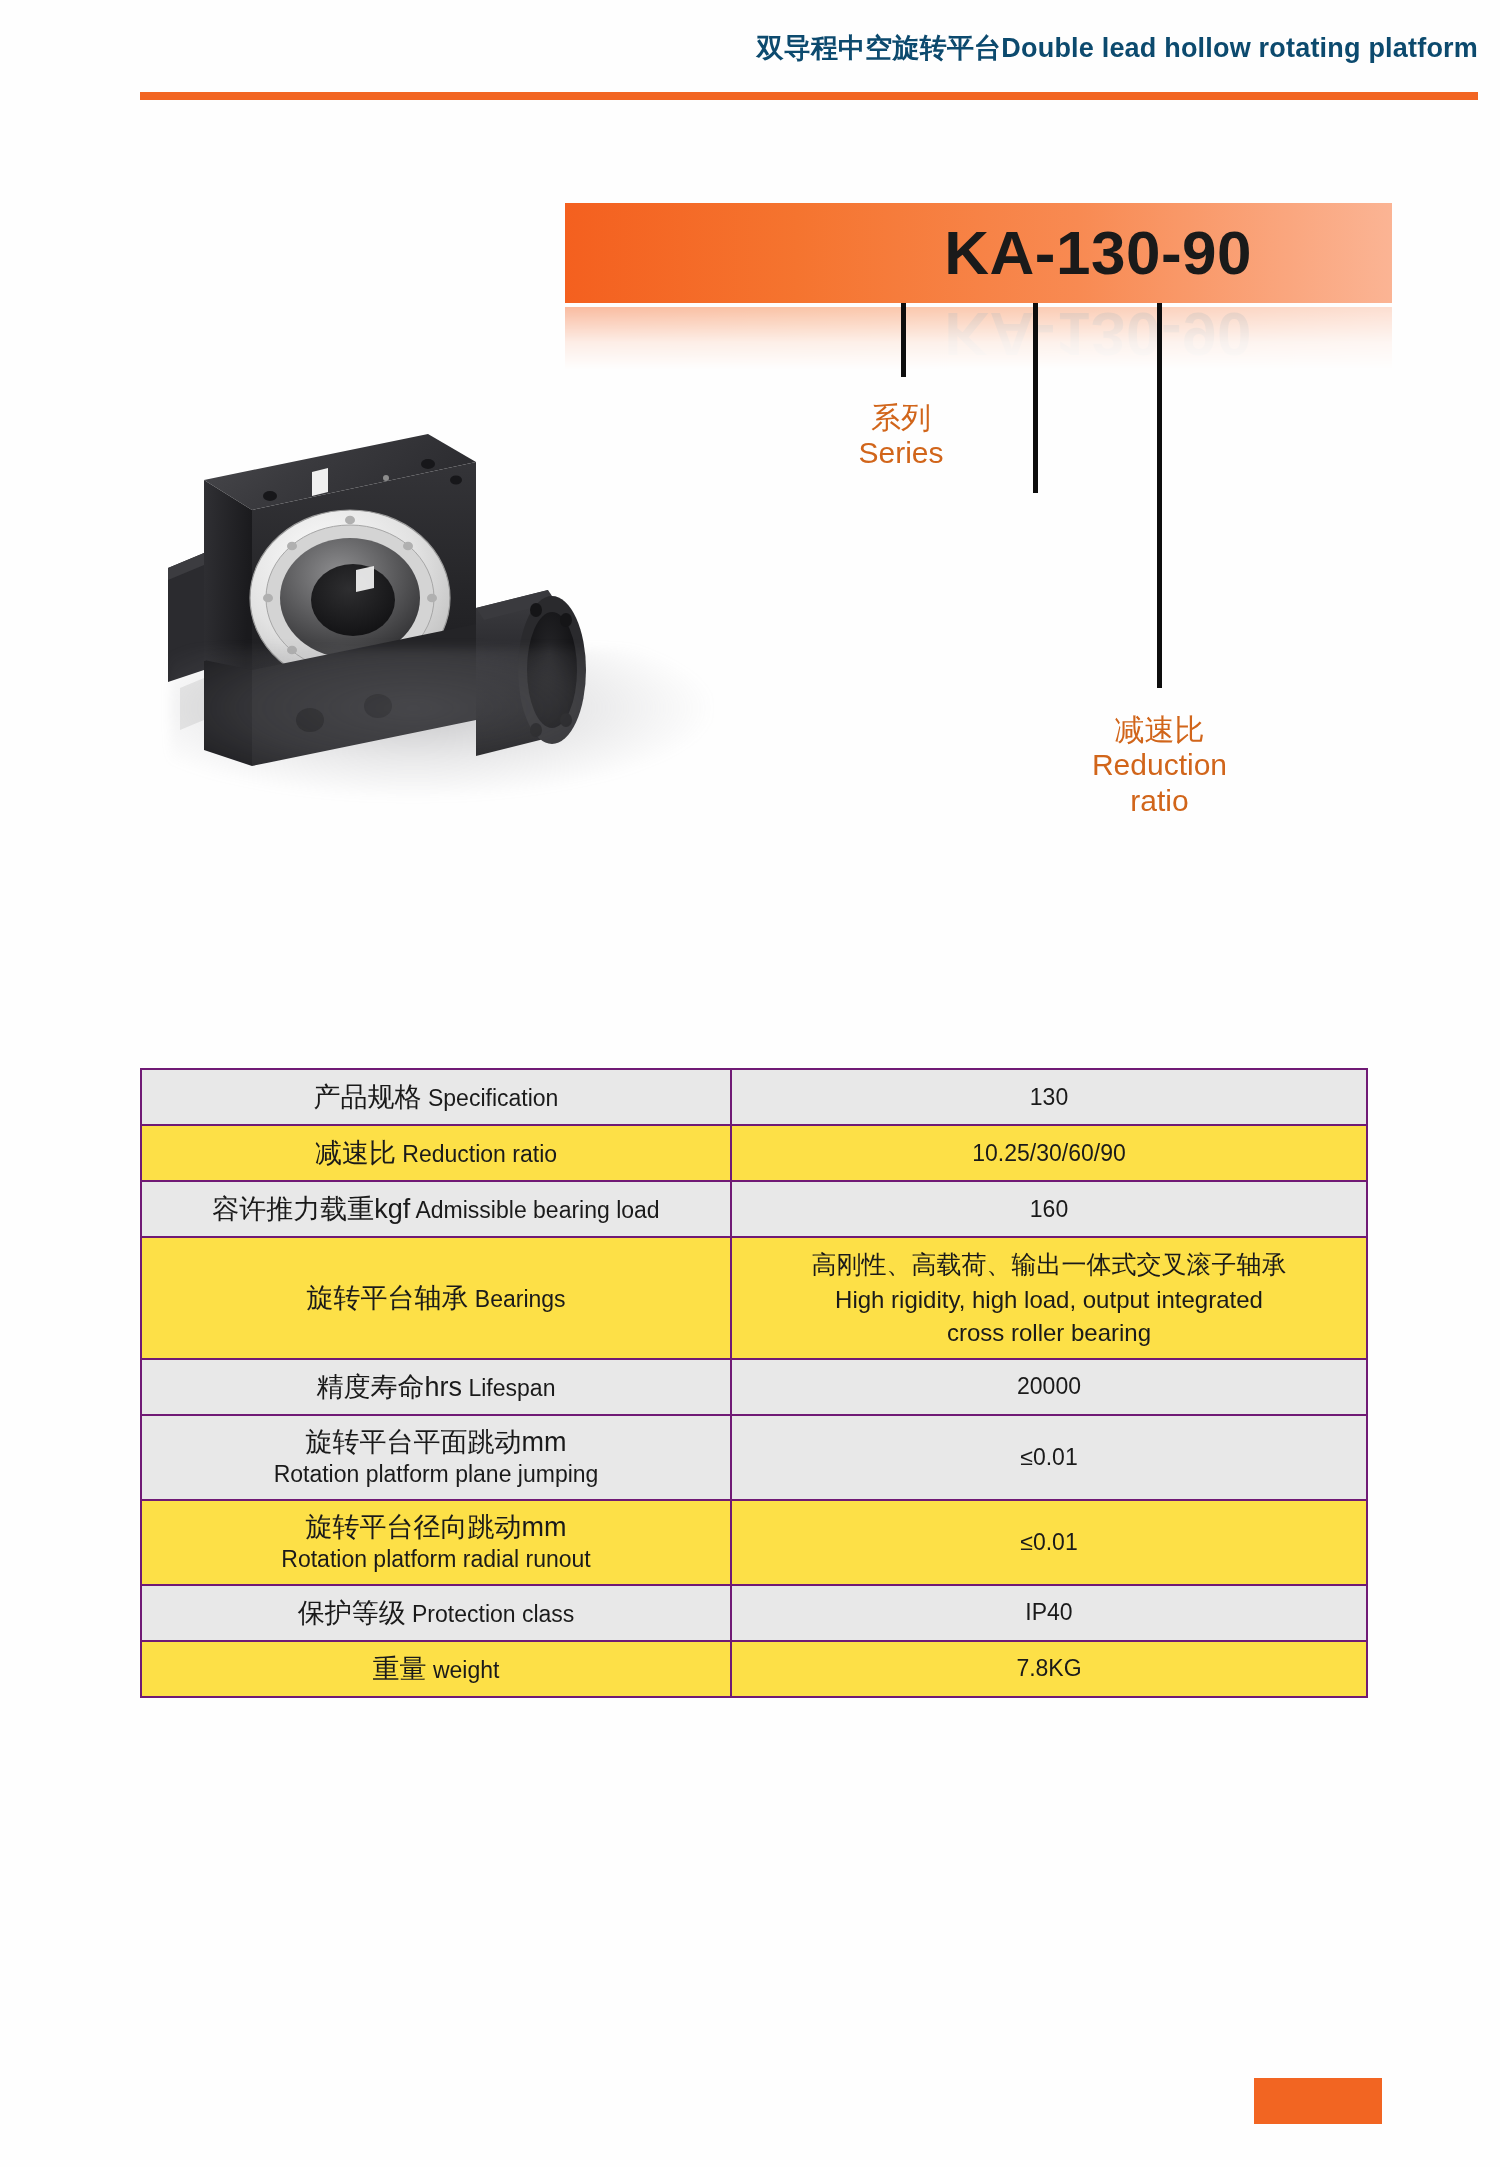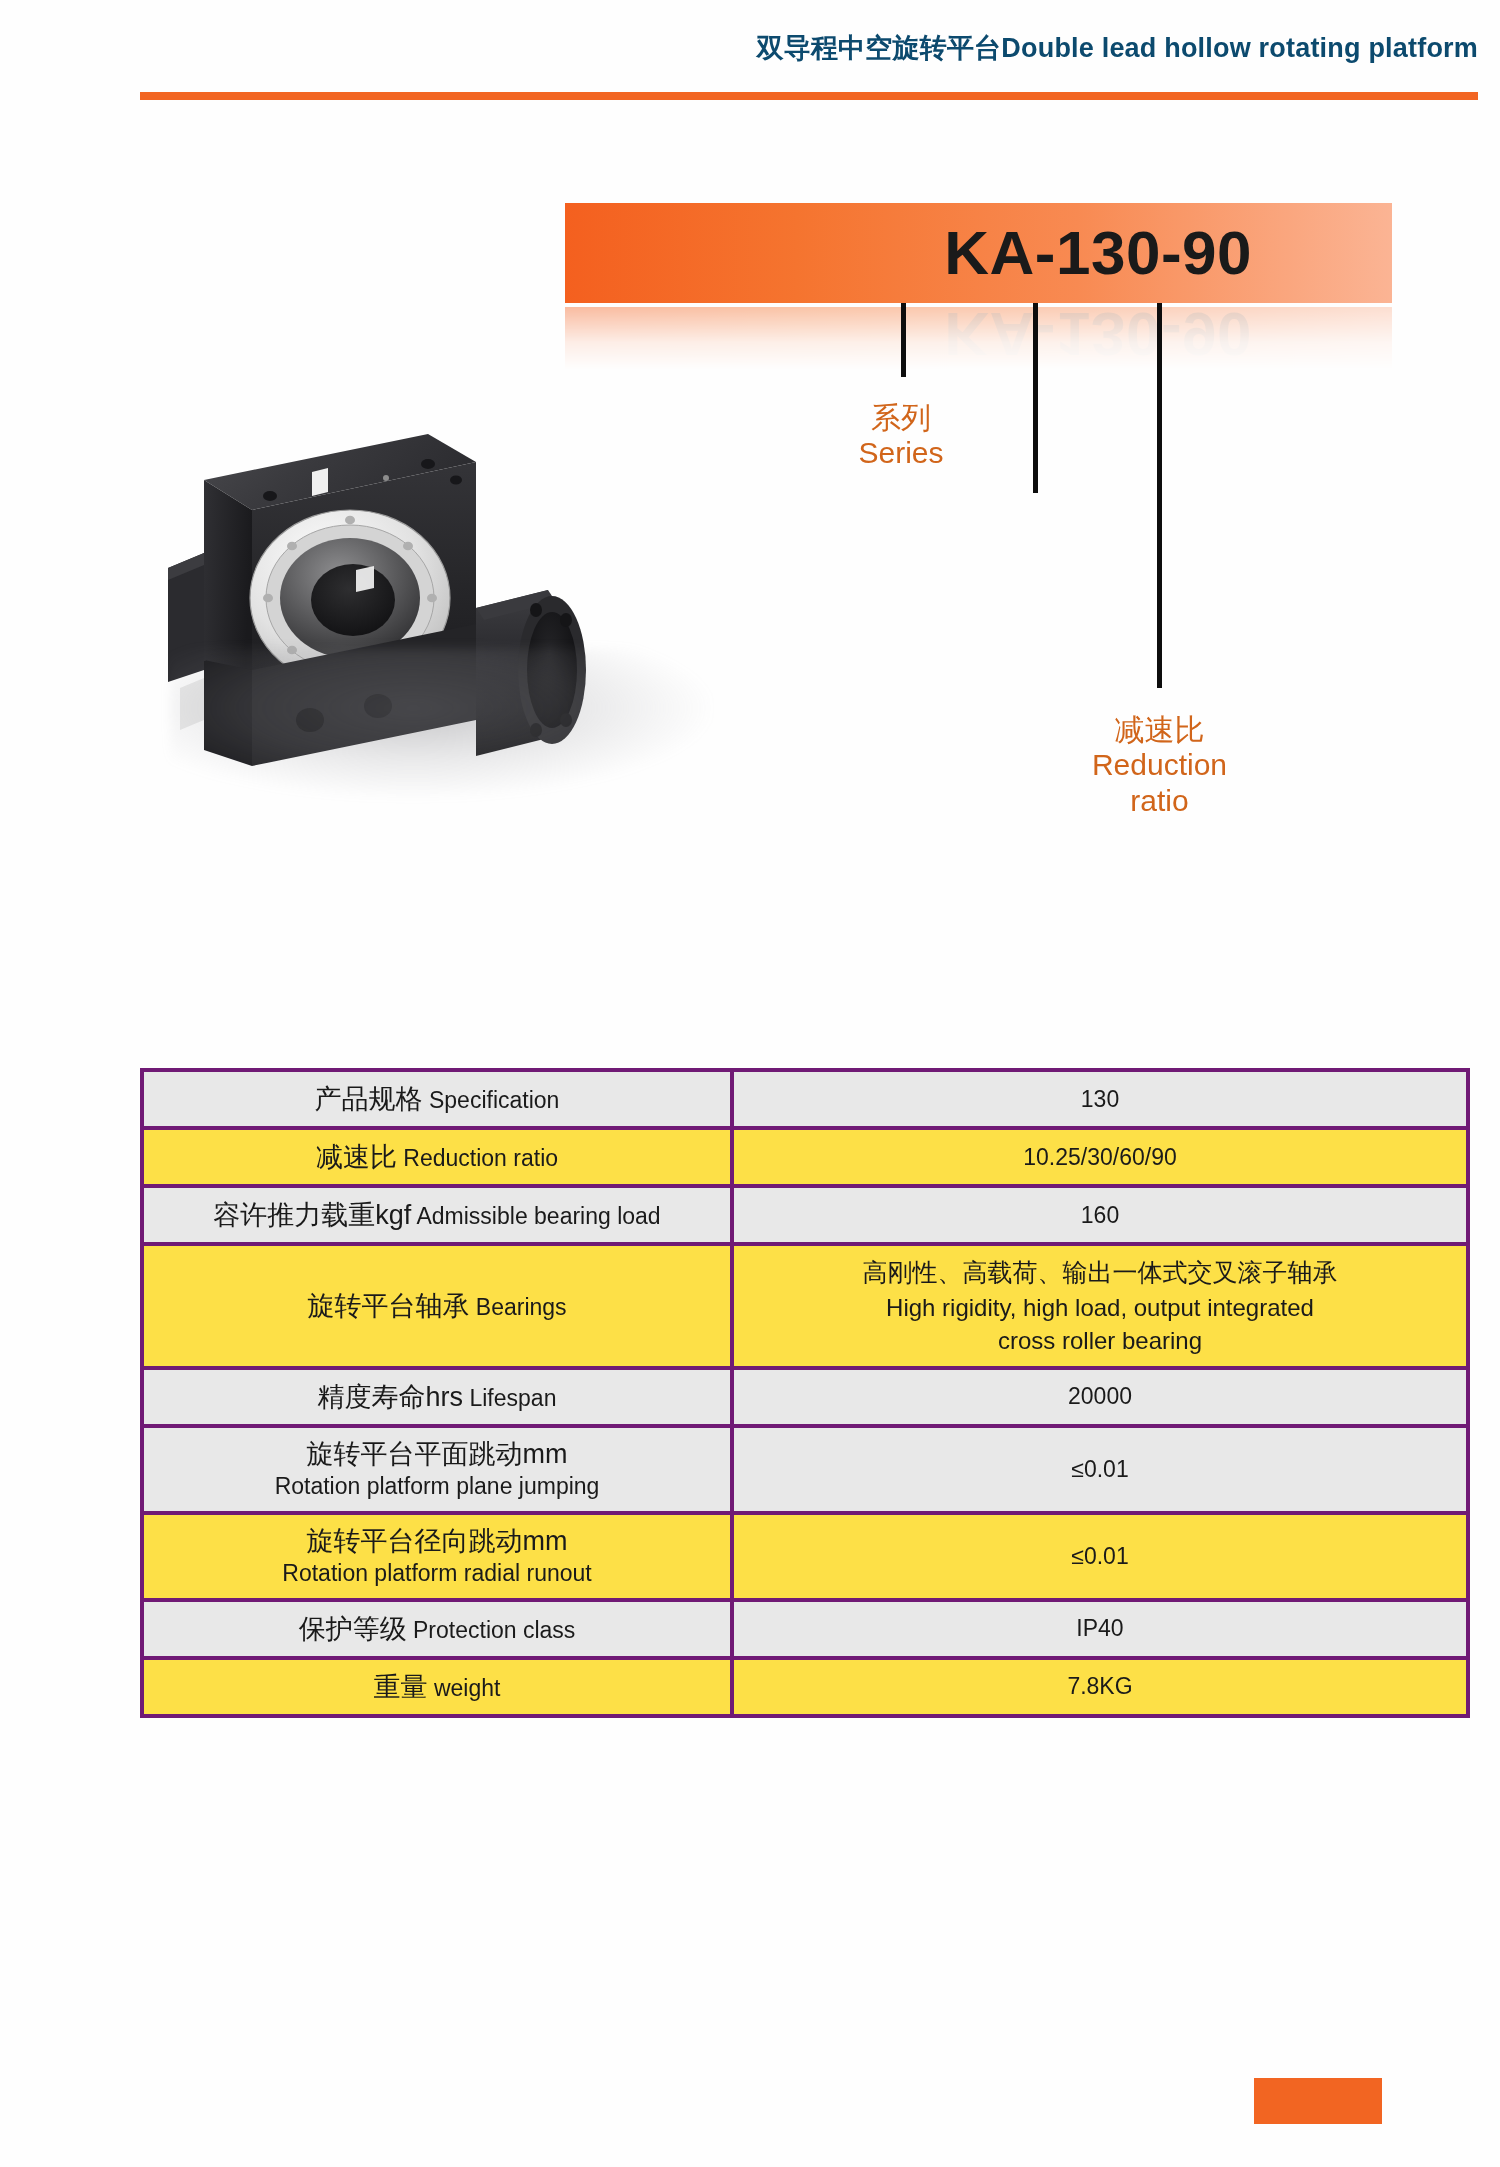--- a/index.html
+++ b/index.html
@@ -132,28 +132,28 @@
   
   .spec-table {
     position: absolute;
     left: 140px;
     top: 1068px;
     width: 1226px;
     border-collapse: collapse;
     table-layout: fixed;
   }
   .spec-table td {
-    border: 4px solid #701a75;
+    border: 2px solid #701a75;
     text-align: center;
     vertical-align: middle;
     color: #1a1a1a;
     padding: 9px 10px;
   }
   .spec-table .col-label { width: 590px; }
-  .spec-table .col-value { width: 736px; }
+  .spec-table .col-value { width: 636px; }
   .spec-table tr.shade td { background: #e8e8e8; }
   .spec-table tr.plain td { background: #fde047; }
 
   .lbl-cn { font-size: 27px; }
   .lbl-en { font-size: 23px; }
   .val { font-size: 23px; }
   .val-cn { font-size: 25px; display: block; line-height: 1.42; }
   .val-en { font-size: 24px; display: block; line-height: 1.38; }
   .two-line .lbl-cn { display: block; line-height: 1.30; }
   .two-line .lbl-en { display: block; line-height: 1.30; }

